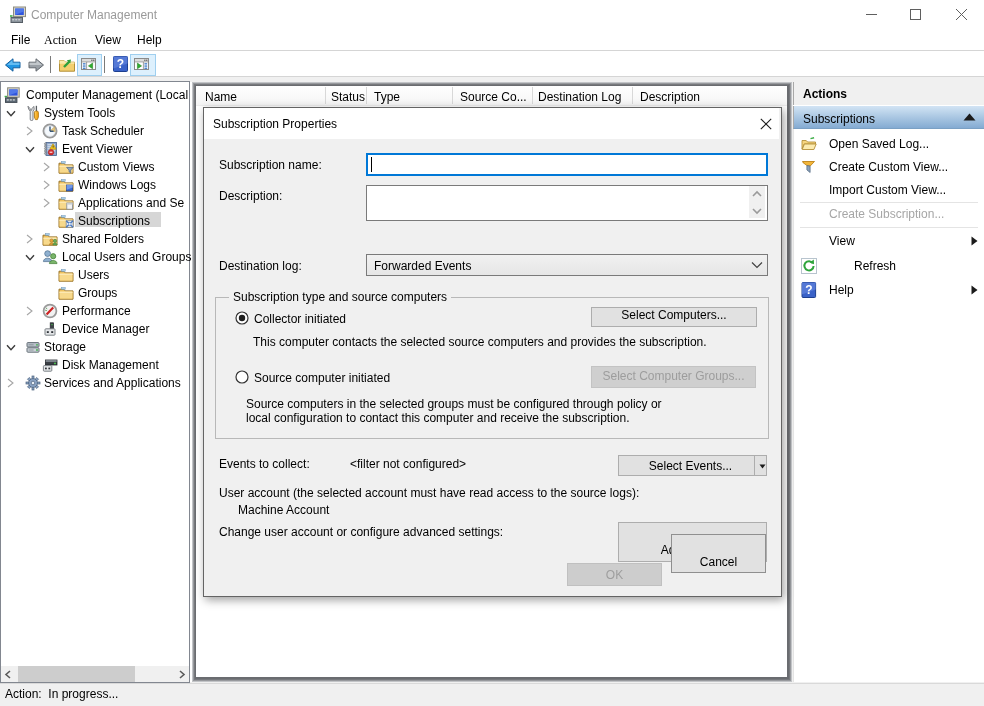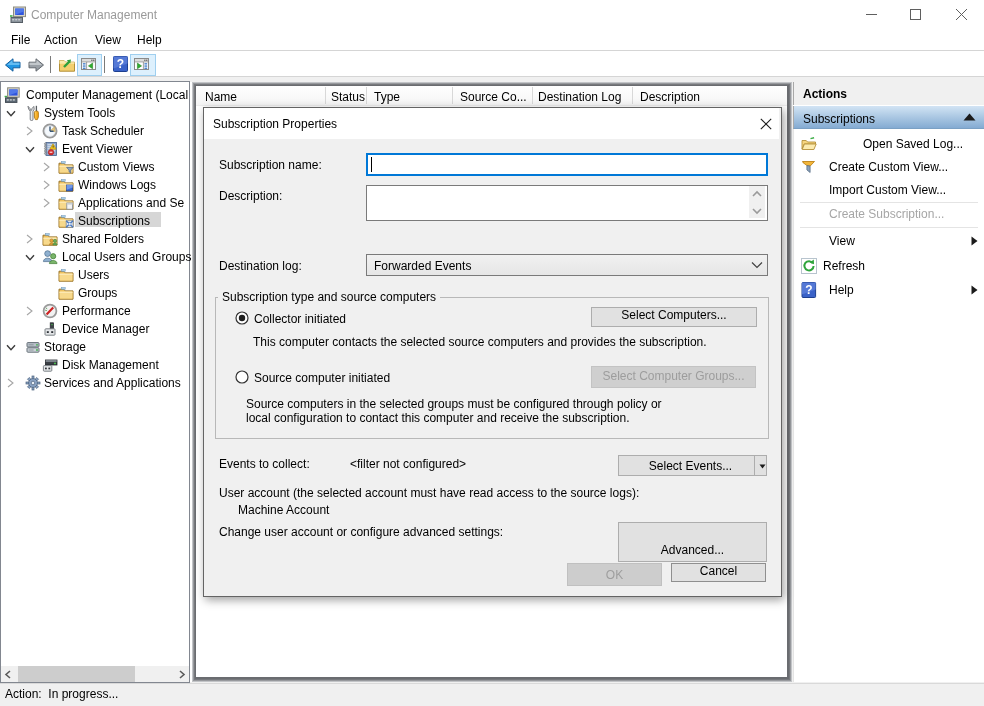--- a/index.html
+++ b/index.html
@@ -32,21 +32,21 @@
 <div class="abs t" style="left:31px;top:8px;color:#9a9a9a;">Computer Management</div>
 <svg class="abs" style="left:864px;top:4px;" width="112" height="20" viewBox="0 0 112 20">
   <line x1="2" y1="10.5" x2="13" y2="10.5" stroke="#5f5f5f" stroke-width="1"></line>
   <rect x="46.5" y="5.5" width="10" height="10" fill="none" stroke="#5f5f5f" stroke-width="1"></rect>
   <line x1="92" y1="5" x2="103" y2="16" stroke="#5f5f5f" stroke-width="1"></line>
   <line x1="103" y1="5" x2="92" y2="16" stroke="#5f5f5f" stroke-width="1"></line>
 </svg>
 
 <div class="abs" style="left:0;top:30px;width:984px;height:20px;background:#fff;border-bottom:1px solid #d5d5d5;"></div>
 <div class="abs t" style="left:11px;top:33px;">File</div>
-<div class="abs t" style="left:44px;top:33px;">Action</div>
+<div class="abs t" style="left:44px;top:33px;font-family:Liberation Serif, serif;">Action</div>
 <div class="abs t" style="left:95px;top:33px;">View</div>
 <div class="abs t" style="left:137px;top:33px;">Help</div>
 
 <div class="abs" style="left:0;top:51px;width:984px;height:25px;background:#fff;border-bottom:1px solid #d5d5d5;"></div>
 
 <div class="abs" style="left:77px;top:54px;width:23px;height:20px;background:#ddf0fd;border:1px solid #9fcfef;"></div>
 <div class="abs" style="left:130px;top:54px;width:24px;height:20px;background:#ddf0fd;border:1px solid #9fcfef;"></div>
 
 <svg class="abs" style="left:4px;top:57px;" width="18" height="16" viewBox="0 0 18 16">
   <path d="M16,5.2 H9 V1.8 L1.5,8 L9,14.2 V10.8 H16 Z" fill="#2196e3" stroke="#155f9e" stroke-width="1"></path>
@@ -351,21 +351,21 @@
 </svg>
 
 <div class="abs t" style="left:219px;top:259px;">Destination log:</div>
 <div class="abs" style="left:366px;top:254px;width:400px;height:20px;background:linear-gradient(#f1f1f1,#e6e6e6);border:1px solid #7a7a7a;"></div>
 <div class="abs t" style="left:374px;top:259px;">Forwarded Events</div>
 <svg class="abs" style="left:751px;top:261px;" width="12" height="8" viewBox="0 0 12 8">
   <path d="M1,1.5 L6,6.5 L11,1.5" fill="none" stroke="#424242" stroke-width="1.2"></path>
 </svg>
 
 <div class="abs" style="left:215px;top:297px;width:552px;height:140px;border:1px solid #b8b8b8;"></div>
-<div class="abs t" style="left:218px;top:290px;background:#f0f0f0;padding:0 4px;">Subscription type and source computers</div>
+<div class="abs t" style="left:229px;top:290px;background:#f0f0f0;padding:0 4px;">Subscription type and source computers</div>
 
 <svg class="abs" style="left:235px;top:311px;" width="14" height="14" viewBox="0 0 14 14">
   <circle cx="7" cy="7" r="6" fill="#fff" stroke="#333333" stroke-width="1.2"></circle>
   <circle cx="7" cy="7" r="3.2" fill="#1f1f1f"></circle>
 </svg>
 <div class="abs t" style="left:254px;top:312px;">Collector initiated</div>
 <div class="btn t" style="left:591px;top:307px;width:164px;height:18px;padding-top:0;">Select Computers...</div>
 <div class="abs t" style="left:253px;top:335px;">This computer contacts the selected source computers and provides the subscription.</div>
 
 <svg class="abs" style="left:235px;top:370px;" width="14" height="14" viewBox="0 0 14 14">
@@ -383,54 +383,54 @@
   <svg class="abs" style="left:140px;top:8px;" width="7" height="5" viewBox="0 0 7 5">
       <path d="M0.5,0.5 h6 l-3,4 z" fill="#1b1b1b"></path>
     </svg>
 </div>
 <div class="abs t" style="left:219px;top:486px;">User account (the selected account must have read access to the source logs):</div>
 <div class="abs t" style="left:238px;top:503px;">Machine Account</div>
 <div class="abs t" style="left:219px;top:525px;">Change user account or configure advanced settings:</div>
 <div class="btn t" style="left:618px;top:522px;width:147px;height:18px;padding-top:20px;">Advanced...</div>
 
 <div class="btn t" style="left:567px;top:563px;width:93px;height:17px;padding-top:4px;background:#cdcdcd;border-color:#c0c0c0;color:#9e9e9e;">OK</div>
-<div class="btn t" style="left:671px;top:563px;width:93px;height:17px;padding-top:0;border-color:#8f8f8f;">Cancel</div>
+<div class="btn t" style="left:671px;top:534px;width:93px;height:17px;padding-top:20px;border-color:#8f8f8f;">Cancel</div>
 
 <div class="abs" style="left:793px;top:82px;width:191px;height:23px;background:#f0f0f0;border-left:1px solid #a8a8a8;"></div>
 <div class="abs t" style="left:803px;top:87px;font-weight:bold;">Actions</div>
 <div class="abs" style="left:793px;top:106px;width:191px;height:22px;background:linear-gradient(#d2e4f4,#84abd2);border-left:1px solid #a8a8a8;border-bottom:1px solid #7aa0c4;"></div>
 <div class="abs t" style="left:803px;top:112px;">Subscriptions</div>
 <svg class="abs" style="left:963px;top:113px;" width="13" height="8" viewBox="0 0 13 8">
     <path d="M6.5,0.5 L12.5,7.5 H0.5 z" fill="#1b1b1b"></path>
   </svg>
 <div class="abs" style="left:793px;top:129px;width:1px;height:553px;background:#e4e4e4;"></div>
 <div id="actrows">
 <svg class="abs" style="left:801px;top:136px;" width="16" height="16" viewBox="0 0 16 16">
       <path d="M1,4.5 h4.2 l1.4,1.5 h7.9 v2 H3.2 L1,13 z" fill="#f6d57f" stroke="#b6913a" stroke-width="0.9"></path>
       <path d="M3.4,8 h11.8 l-2.3,5.5 H1.2 z" fill="#fcebb0" stroke="#b6913a" stroke-width="0.9"></path>
       <path d="M9.5,2.6 l3.6,-0.8" stroke="#3fae49" stroke-width="1.4" fill="none"></path>
     </svg>
-<div class="abs t" style="left:863px;top:137px;color:#000;">Open Saved Log...</div>
+<div class="abs t" style="left:829px;top:137px;color:#000;">Open Saved Log...</div>
 <svg class="abs" style="left:801px;top:159px;" width="16" height="16" viewBox="0 0 16 16">
       <path d="M1.5,2.5 h12 l-4.4,4.6 l-3.2,-0.6 l-4,-3 z" fill="#f2b63a" stroke="#b87708" stroke-width="0.8"></path>
       <path d="M5.9,6.5 l3.2,0.6 v6.4 l-3.2,-2.6 z" fill="#8aa0ba" stroke="#5a7088" stroke-width="0.8"></path>
     </svg>
 <div class="abs t" style="left:829px;top:160px;color:#000;">Create Custom View...</div>
 <div class="abs t" style="left:829px;top:183px;color:#000;">Import Custom View...</div>
 <div class="abs t" style="left:829px;top:207px;color:#a6a6a6;">Create Subscription...</div>
 <div class="abs t" style="left:829px;top:234px;color:#000;">View</div>
 <svg class="abs" style="left:971px;top:236px;" width="7" height="10" viewBox="0 0 7 10">
       <path d="M0.5,0.5 L6.5,5 L0.5,9.5 z" fill="#1b1b1b"></path>
     </svg>
 <svg class="abs" style="left:801px;top:258px;" width="16" height="16" viewBox="0 0 16 16">
       <rect x="0.5" y="0.5" width="15" height="15" fill="#fff" stroke="#b8c4ce"></rect>
       <path d="M11.8,5.2 A4.6,4.6 0 1 0 12.6,8" fill="none" stroke="#2ea43c" stroke-width="2"></path>
       <path d="M12.8,1.6 L13,6.2 L8.8,4.4 z" fill="#2ea43c"></path>
     </svg>
-<div class="abs t" style="left:823px;top:259px;color:#000;">Refresh</div>
+<div class="abs t" style="left:854px;top:259px;color:#000;">Refresh</div>
 <svg class="abs" style="left:801px;top:282px;" width="16" height="16" viewBox="0 0 16 16">
       <rect x="1" y="0.5" width="13.6" height="15" rx="1" fill="#3a62c8" stroke="#1d3f8f"></rect>
       <path d="M1,0.5 h13.6 v7 l-13.6,5 z" fill="#5579d6"></path>
       <text x="7.8" y="12" font-family="Liberation Sans" font-size="12" font-weight="bold" fill="#fff" text-anchor="middle">?</text>
     </svg>
 <div class="abs t" style="left:829px;top:283px;color:#000;">Help</div>
 <svg class="abs" style="left:971px;top:285px;" width="7" height="10" viewBox="0 0 7 10">
       <path d="M0.5,0.5 L6.5,5 L0.5,9.5 z" fill="#1b1b1b"></path>
     </svg>
 <div class="abs" style="left:800px;top:202px;width:178px;height:1px;background:#e4e4e4;"></div>

